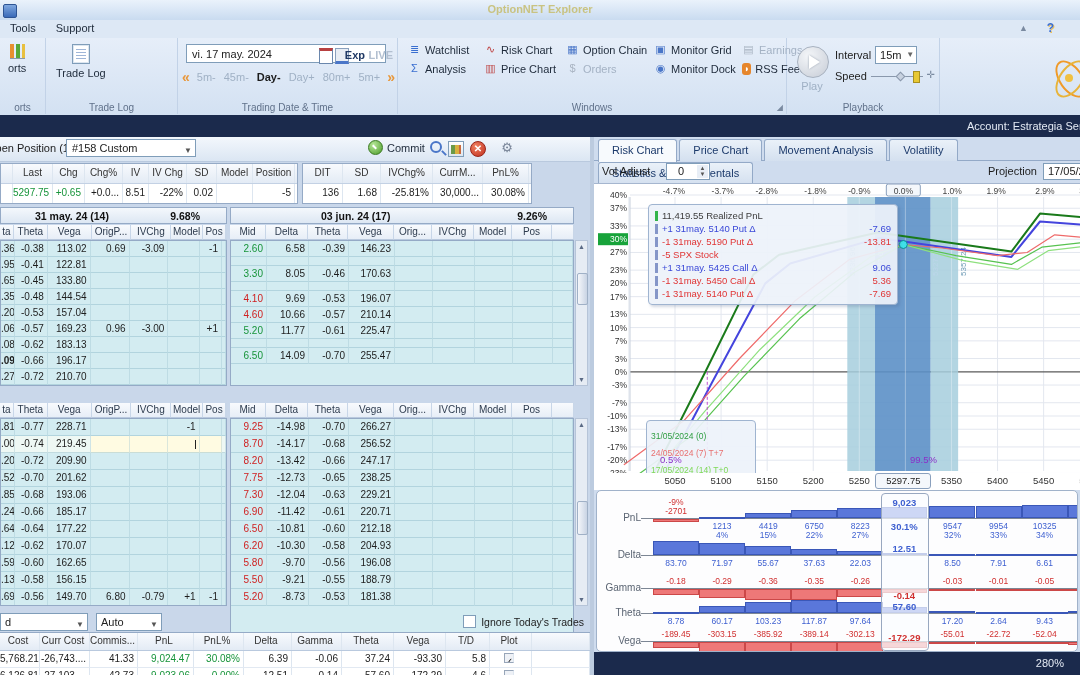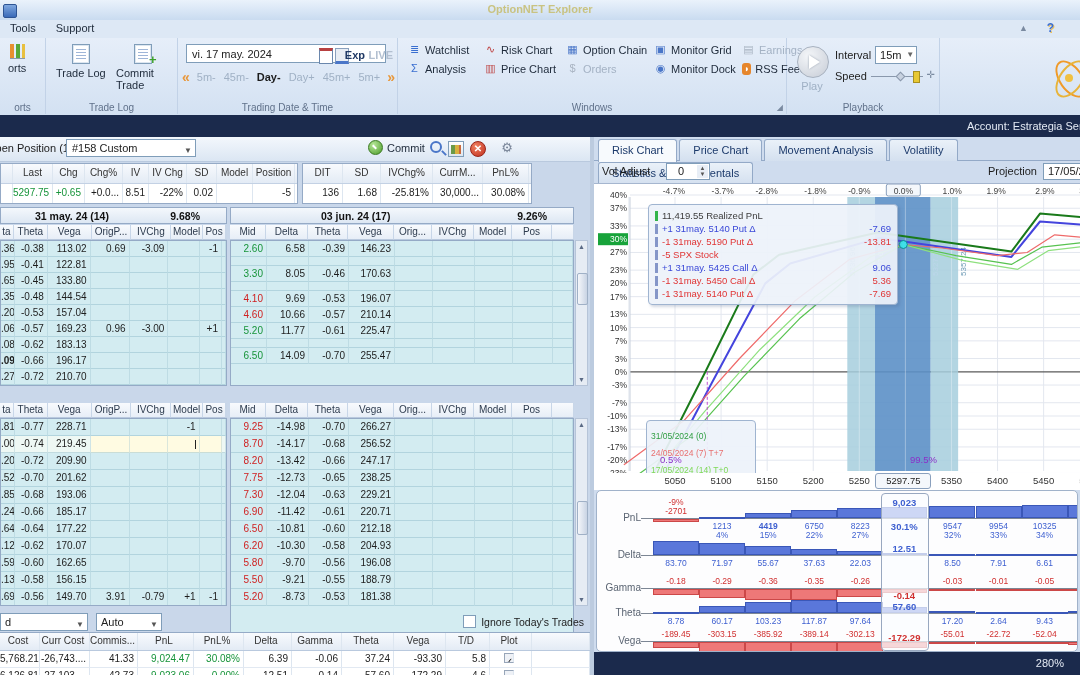--- a/index.html
+++ b/index.html
@@ -233,48 +233,39 @@
     <div class="rgroup" style="left:46px;width:132px;">
       <div class="bigbtn" style="position:absolute;left:2px;">
         <span class="sheet">
             <i></i>
             <i></i>
             <i></i>
             <i></i>
           </span>
         <span>Trade Log</span>
       </div>
-      <div class="bigbtn" style="position:absolute;left:62px;">
-        <span class="sheet plus">
-            <i></i>
-            <i></i>
-            <i></i>
-            <i></i>
-          </span>
-        <span>Commit Trade</span>
-      </div>
       <div class="glabel">Trade Log</div>
     </div>
 
     <div class="rgroup" style="left:178px;width:220px;">
       <div class="datefield">
         <span>vi. 17 may. 2024</span>
         <span class="cal1"></span>
         <span class="cal2"></span>
         <span class="expl">Exp</span>
         <span class="livel">LIVE</span>
       </div>
       <div class="dtnav">
         <span class="chev">«</span>
         <span id="dt-nav2" style="display:flex;gap:8px;">
             <div class="navitem">5m-</div>
             <div class="navitem">45m-</div>
             <div class="navitem active">Day-</div>
             <div class="navitem">Day+</div>
-            <div class="navitem">45m+</div>
+            <div class="navitem">80m+</div>
             <div class="navitem">5m+</div>
           </span>
         <span class="chev">»</span>
       </div>
       <div class="glabel">Trading Date &amp; Time</div>
     </div>
 
     <div class="rgroup" style="left:398px;width:389px;">
       <div id="winbtns">
           <div class="wbtn">
@@ -753,21 +744,21 @@
             <div style="width: 40px; line-height: 16px;"></div>
             <div style="width: 40px; line-height: 16px;"></div>
             <div style="width: 32px; line-height: 16px;"></div>
             <div style="width: 23px; line-height: 16px;"></div>
             <div style="flex: 1 1 0%;"></div>
           </div>
           <div class="grow" style="height: 17px;">
             <div style="width: 14px; line-height: 16px;">.69</div>
             <div style="width: 34px; line-height: 16px;">-0.56</div>
             <div style="width: 44px; line-height: 16px;">149.70</div>
-            <div style="width: 40px; line-height: 16px;">3.91</div>
+            <div style="width: 40px; line-height: 16px;">6.80</div>
             <div style="width: 40px; line-height: 16px;">-0.79</div>
             <div style="width: 32px; line-height: 16px;">+1</div>
             <div style="width: 23px; line-height: 16px;">-1</div>
             <div style="flex: 1 1 0%;"></div>
           </div>
         </div>
       <div class="gbox" style="left:230px;top:281px;width:344px;height:224px;" id="grid-lr">
           <div class="grow" style="height: 17px;">
             <div class="red" style="width: 36px; line-height: 16px;">9.25</div>
             <div style="width: 42px; line-height: 16px;">-14.98</div>
@@ -1172,21 +1163,21 @@
           <div class="gk-bar neg" style="left: 284.326px; width: 46px; height: 5.75569px; top: 151px;"></div>
           <div class="gk-bar neg" style="left: 332.48px; width: 46px; height: 1.83772px; top: 151px;"></div>
           <div class="gk-bar neg" style="left: 378.56px; width: 46px; height: 1.5px; top: 151px;"></div>
           <div class="gk-bar neg" style="left: 424.64px; width: 46px; height: 1.7385px; top: 151px;"></div>
           <div class="gk-bar neg" style="left: 470.72px; width: 46px; height: 2.63581px; top: 151px;"></div>
           <div class="gk-hl" style="left: 284.326px;"></div>
           <div class="gk-lab r" style="left: 79px; top: 6px;">-9%</div>
           <div class="gk-lab r" style="left: 79px; top: 15px;">-2701</div>
           <div class="gk-lab b" style="left: 125.08px; top: 30px;">1213</div>
           <div class="gk-lab b" style="left: 125.08px; top: 39px;">4%</div>
-          <div class="gk-lab b" style="left: 171.16px; top: 30px; font-weight: bold;">4419</div>
+          <div class="gk-lab b" style="left: 171.16px; top: 30px;">4419</div>
           <div class="gk-lab b" style="left: 171.16px; top: 39px;">15%</div>
           <div class="gk-lab b" style="left: 217.24px; top: 30px;">6750</div>
           <div class="gk-lab b" style="left: 217.24px; top: 39px;">22%</div>
           <div class="gk-lab b" style="left: 263.32px; top: 30px;">8223</div>
           <div class="gk-lab b" style="left: 263.32px; top: 39px;">27%</div>
           <div class="gk-lab b c" style="left: 307.326px; top: 6px;">9,023</div>
           <div class="gk-lab b c" style="left: 307.326px; top: 30px;">30.1%</div>
           <div class="gk-lab b" style="left: 355.48px; top: 30px;">9547</div>
           <div class="gk-lab b" style="left: 355.48px; top: 39px;">32%</div>
           <div class="gk-lab b" style="left: 401.56px; top: 30px;">9954</div>

